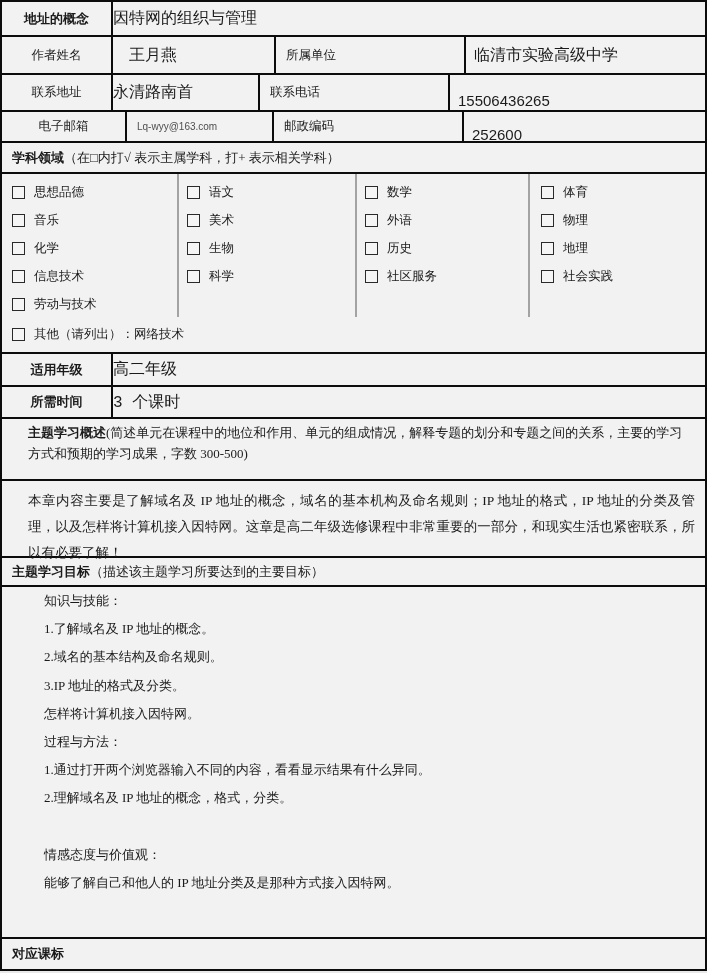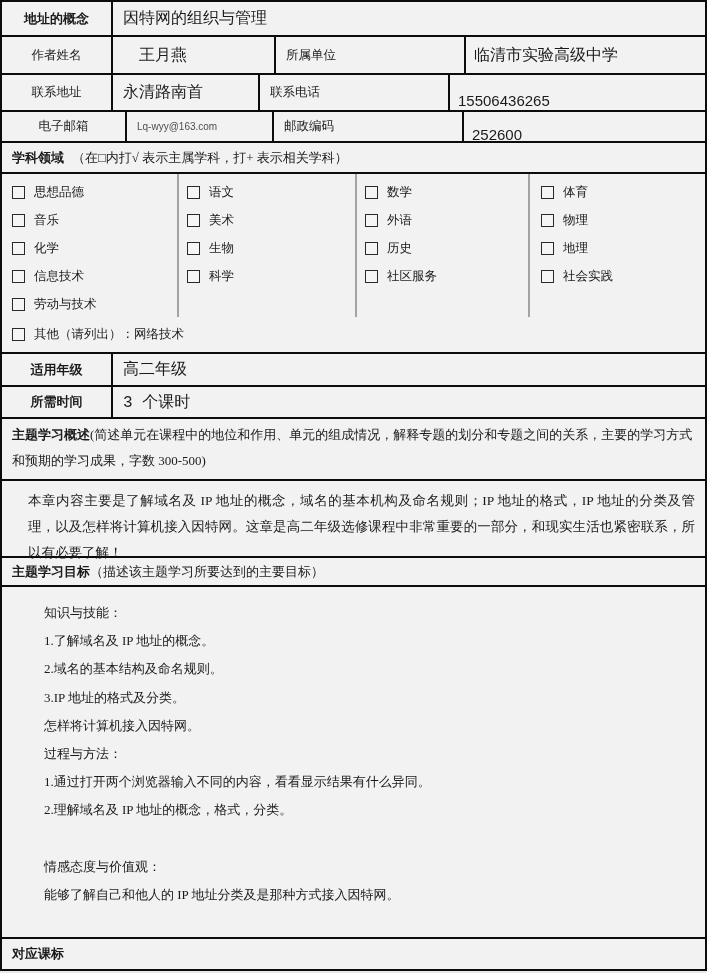--- a/index.html
+++ b/index.html
@@ -16,42 +16,42 @@
     box-sizing:border-box;
     background:#f2f2f2;
     border:2px solid #0c0c0c;
     border-bottom-width:4px;
   }
   .row{box-sizing:border-box;border-bottom:2px solid #0c0c0c;display:flex;background:#f2f2f2;}
   .cell{box-sizing:border-box;display:flex;align-items:center;overflow:hidden;}
   .vline{border-right:2px solid #0c0c0c;}
   .lbl-sm{font-size:12.5px;justify-content:center;text-align:center;}
   .lbl-b{font-weight:bold;font-size:13px;}
-  .val{font-size:16px;padding-left:10px;}
+  .val{font-size:16px;}
   .val-sans{font-family:"Liberation Sans","DejaVu Sans",sans-serif;font-size:15px;padding-left:10px;margin-top:16px;}
   .val-mail{font-family:"Liberation Sans","DejaVu Sans",sans-serif;font-size:10px;color:#4e4e4e;padding-left:10px;}
   .pad10{padding-left:10px;}
-  .hdr{font-size:13px;line-height:26px;padding:3px 10px 0 10px;display:block;}
+  .hdr{font-size:13px;line-height:21px;padding:3px 10px 0 10px;display:block;margin-left:16px;}
   .hdr b{font-weight:bold;}
-  .gap{margin-right:8px;}
+  .gap{margin-right:0;}
   
   .grid-wrap{position:relative;box-sizing:border-box;border-bottom:2px solid #0c0c0c;height:180px;background:#f2f2f2;}
   .grid-cols{display:flex;height:143px;}
   .gcol{box-sizing:border-box;padding-top:4px;}
   .gcol.dv{border-right:2px solid #a3a3a3;}
   .cbitem{height:28px;display:flex;align-items:center;font-size:12.5px;}
   .cbox{
     display:inline-block;width:11px;height:11px;
     border:1px solid #2a2a2a;background:#f5f5f5;
     margin-right:9px;flex:0 0 auto;
   }
   .other-line{position:absolute;left:0;right:0;top:143px;height:35px;display:flex;align-items:center;padding-left:10px;font-size:12.5px;}
   
   .para{display:block;font-size:13.5px;line-height:26px;padding:7px 10px 0 26px;text-align:justify;}
-  .obj-area{box-sizing:border-box;border-bottom:2px solid #0c0c0c;height:352px;padding-top:12px;background:#f2f2f2;}
+  .obj-area{box-sizing:border-box;border-bottom:2px solid #0c0c0c;height:352px;background:#f2f2f2;}
   .obj-line{height:28.2px;line-height:28.2px;padding-left:42px;font-size:13px;white-space:pre;}
 </style>
 </head>
 <body>
 
 <div class="sheet">
 
   <div class="row" style="height:35px;">
     <div class="cell vline lbl-b lbl-sm" style="width:111px;font-size:13px;">地址的概念</div>
     <div class="cell val" style="flex:1;">因特网的组织与管理</div>

